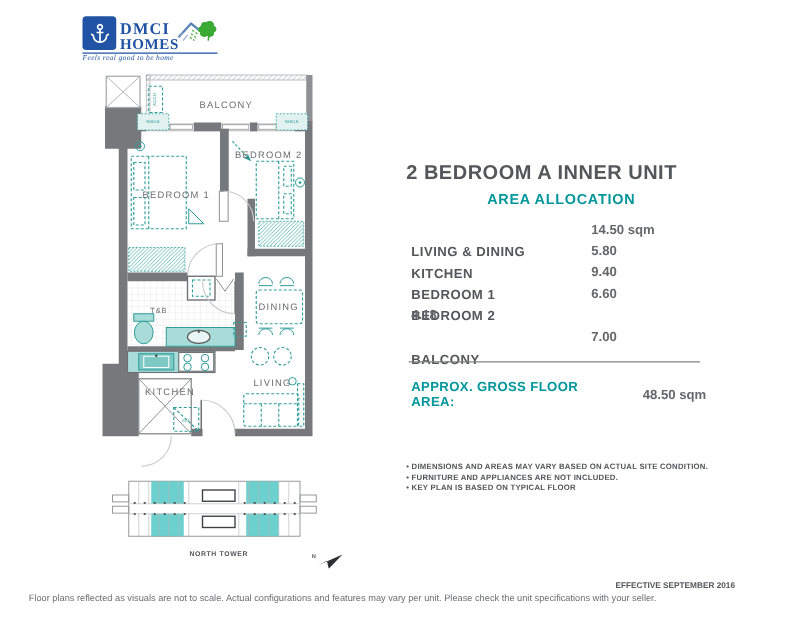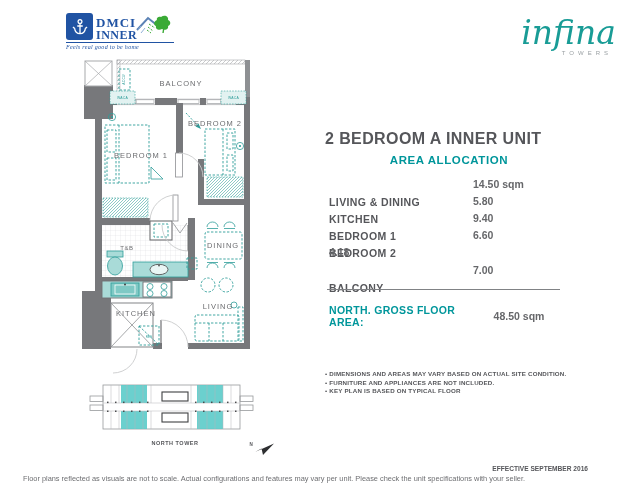--- a/index.html
+++ b/index.html
@@ -33,21 +33,21 @@
            font-size:16px;font-weight:bold;color:#55565A;letter-spacing:.4px;}
   .u-sec{position:absolute;top:26px;left:4px;width:240px;text-align:center;
          font-size:11.5px;font-weight:bold;color:#00969B;letter-spacing:.6px;}
   .u-table{position:absolute;top:47px;left:4px;width:236px;}
   .u-row{display:flex;align-items:center;height:17.2px;}
   .u-label{flex:1;font-size:10.5px;font-weight:bold;color:#55565A;letter-spacing:.4px;margin-top:36px;}
   .u-val{width:92px;text-align:left;font-size:10.5px;font-weight:bold;color:#66676A;}
   .u-divider{position:absolute;top:161px;left:2px;width:233px;border-top:1.6px solid #808285;}
   .u-gross{position:absolute;top:176px;left:4px;width:236px;display:flex;align-items:center;}
   .u-glabel{flex:1;font-size:10.5px;font-weight:bold;color:#00969B;letter-spacing:.3px;}
-  .u-gval{width:92px;text-align:center;font-size:10.5px;font-weight:bold;color:#66676A;}
+  .u-gval{width:92px;text-align:right;font-size:10.5px;font-weight:bold;color:#66676A;}
   .u-notes{position:absolute;top:242px;left:0;width:300px;margin:0;padding:0;list-style:none;}
   .u-notes li{font-size:6.2px;font-weight:bold;color:#55565A;line-height:8.6px;letter-spacing:.2px;}
   .u-notes li::before{content:"\2022\00a0";}
 
   
   .effective{position:absolute;top:465px;right:52px;font-size:6.6px;font-weight:bold;color:#55565A;}
   .footer{position:absolute;top:474px;left:0;width:548px;text-align:center;
           font-size:7.4px;color:#6D6E71;}
 
   
@@ -79,37 +79,33 @@
 
   <div class="dmci">
     <div class="dmci-row">
       <div class="dmci-box">
         <svg width="20" height="20" viewBox="0 0 24 24">
           <path d="M12 3.2 a2.3 2.3 0 1 1 -0.01 0 M12 8 v11.5 M8.7 10.8 h6.6 M5.5 13.5 c.5 4.5 3.5 6.5 6.5 6.5 c3 0 6-2 6.5-6.5 M5.8 13.8 l-2.3 -1.6 M18.2 13.8 l2.3 -1.6" stroke="#fff" fill="none" stroke-width="1.6"></path>
         </svg>
       </div>
       <div class="dmci-names">
         <div class="dmci-n1">DMCI</div>
-        <div class="dmci-n2">INNER</div>
+        <div class="dmci-n2">HOMES</div>
       </div>
       <svg class="dmci-house" width="36" height="28" viewBox="0 0 36 28">
         <path d="M2 17 L13 5 L23 13" stroke="#5B82B5" stroke-width="2" fill="none"></path>
         <path d="M6 13 l-3 4 M10 15 l-4 5" stroke="#8FB0D8" stroke-width="1" fill="none"></path>
         <path d="M14 11 l6 4 M13 14 l5 4 M12 17 l4 3" stroke="#3AAA35" stroke-width="1" fill="none" stroke-dasharray="2 1.5"></path>
         <path d="M26 4 c4 -3 8 0 7 3 c3 1 3 5 0 6 c1 3 -3 5 -6 3 c-3 2 -7 0 -6 -3 c-3 -1 -2 -5 1 -6 c-1 -2 2 -4 4 -3 z" fill="#3AAA35"></path>
         <path d="M29 14 l-1 6" stroke="#3AAA35" stroke-width="1.4" fill="none"></path>
       </svg>
     </div>
     <div class="dmci-tagline">Feels real good to be home</div>
   </div>
 
-  <div class="infina">
-    <div class="infina-script">infina</div>
-    <div class="infina-sub">TOWERS</div>
-  </div>
 
   <svg class="plan" width="215" height="320" viewBox="0 0 215 320">
     <defs>
       <pattern id="hatch" width="4" height="4" patternUnits="userSpaceOnUse">
         <path d="M0 4 L4 0" stroke="#A7A9AC" stroke-width=".6"></path>
       </pattern>
       <pattern id="tile" width="5" height="5" patternUnits="userSpaceOnUse">
         <path d="M5 0 H0 V5" fill="none" stroke="#DCDDDE" stroke-width=".5"></path>
       </pattern>
       <pattern id="thatch" width="3" height="3" patternUnits="userSpaceOnUse">
@@ -377,21 +373,21 @@
       </div>
       <div class="u-row">
         <span class="u-label">BALCONY</span>
         <span class="u-val">7.00</span>
       </div>
     </div>
 
     <div class="u-divider"></div>
 
     <div class="u-gross">
-      <span class="u-glabel">NORTH. GROSS FLOOR AREA:</span>
+      <span class="u-glabel">APPROX. GROSS FLOOR AREA:</span>
       <span class="u-gval">48.50 sqm</span>
     </div>
 
     <ul class="u-notes">
       <li>DIMENSIONS AND AREAS MAY VARY BASED ON ACTUAL SITE CONDITION.</li>
       <li>FURNITURE AND APPLIANCES ARE NOT INCLUDED.</li>
       <li>KEY PLAN IS BASED ON TYPICAL FLOOR</li>
     </ul>
   </div>
 

